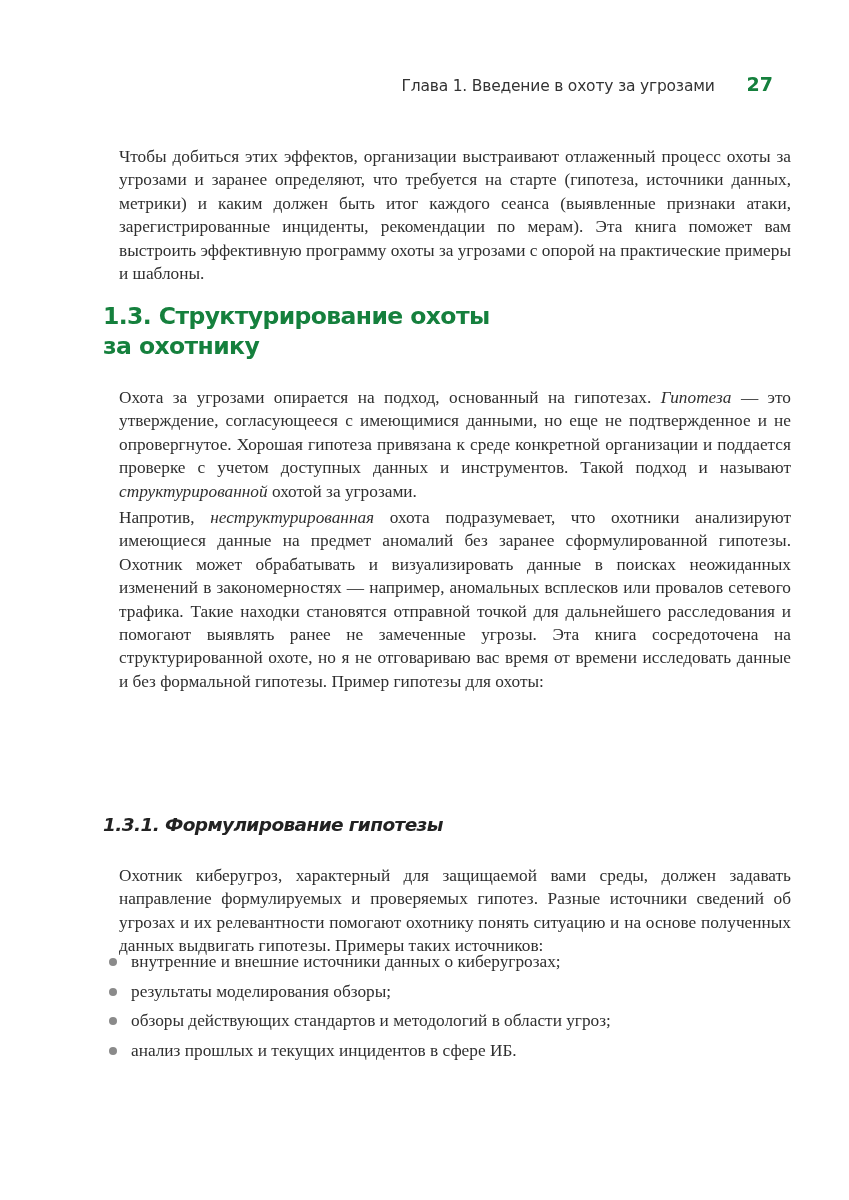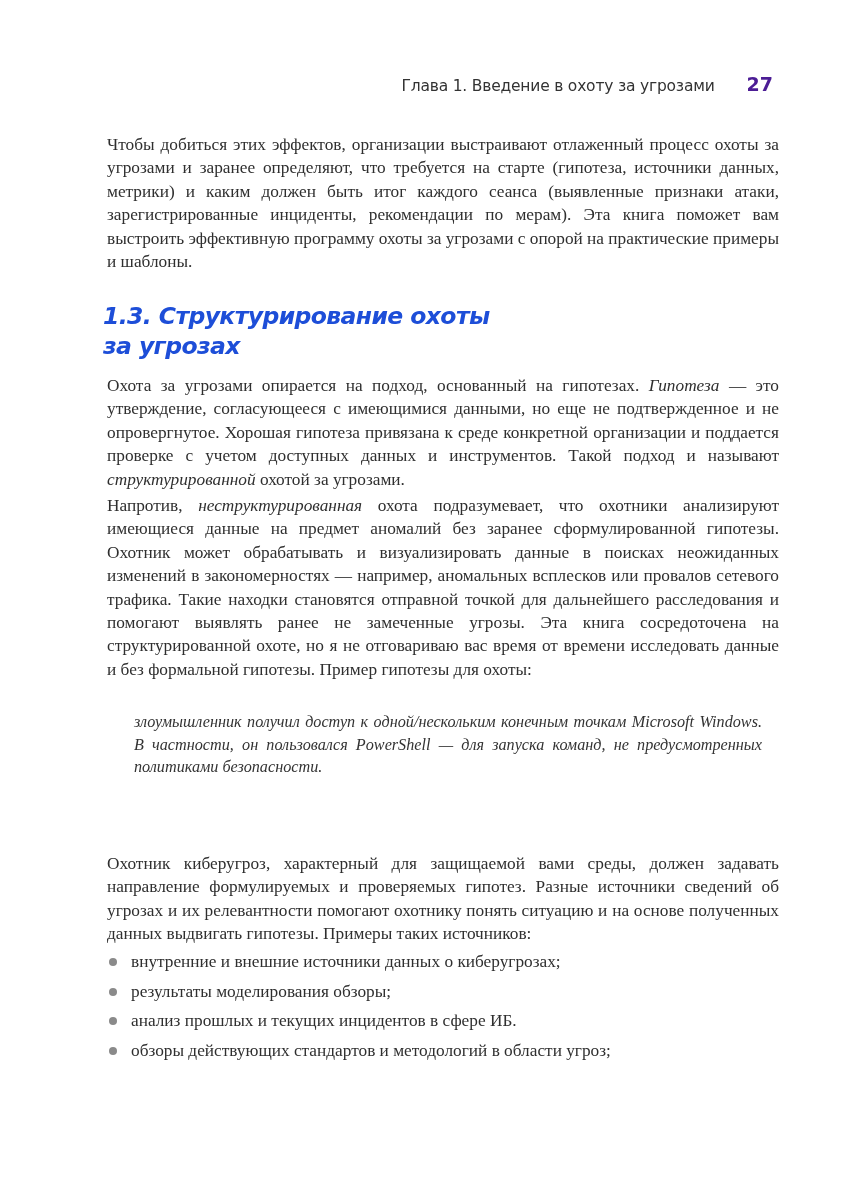--- a/index.html
+++ b/index.html
@@ -1,24 +1,24 @@
 <!DOCTYPE html>
 <html><head>
 <meta charset="utf-8">
 <style>
   html, body { margin: 0; padding: 0; background: #ffffff; }
   body { width: 849px; height: 1200px; position: relative; overflow: hidden; color: #2a2a2a; }
   .page { position: absolute; left: 12px; top: 0; width: 849px; height: 910px; }
   .running-head { position: absolute; top: 73px; right: 88px; font-family: "DejaVu Sans", sans-serif; font-size: 15.5px; color: #333; display: flex; align-items: baseline; }
   .running-head .chapter { letter-spacing: -0.2px; }
-  .running-head .pageno { font-weight: bold; font-size: 19px; margin-left: 32px; color: #4c1d95; }
+  .running-head .pageno { font-weight: bold; font-size: 19px; margin-left: 32px; color: #15803d; }
   .body { position: absolute; left: 91px; width: 672px; font-family: "Liberation Serif", serif; font-size: 17.3px; line-height: 23.4px; color: #2f2f2f; text-align: justify; }
-  p { margin: 4px; text-align: justify; }
+  p { margin: 16px; text-align: justify; }
   .p1 { top: 129px; }
-  .h2 { position: absolute; left: 91px; top: 301px; font-family: "DejaVu Sans", sans-serif; font-weight: bold; font-style: italic; font-size: 23.5px; line-height: 30px; color: #1d4ed8; letter-spacing: -0.6px; }
+  .h2 { position: absolute; left: 91px; top: 301px; font-family: "DejaVu Sans", sans-serif; font-weight: bold; font-size: 23.5px; line-height: 30px; color: #15803d; letter-spacing: -0.6px; }
   .p2 { top: 370px; }
   .p3 { top: 490px; }
   .quote { position: absolute; left: 118px; width: 628px; top: 707px; font-family: "Liberation Serif", serif; font-style: italic; font-size: 16.2px; line-height: 22.5px; color: #333; text-align: justify; }
   .h3 { position: absolute; left: 91px; top: 813px; font-family: "DejaVu Sans", sans-serif; font-weight: bold; font-style: italic; font-size: 18.5px; line-height: 24px; color: #222; letter-spacing: -0.6px; }
   .p4 { top: 848px; }
   .list { position: absolute; left: 91px; top: 947px; width: 672px; margin: 0; padding: 0; list-style: none; font-family: "Liberation Serif", serif; font-size: 17.3px; color: #2f2f2f; }
   .list li { display: flex; align-items: center; height: 29.8px; text-align: right; }
   .bullet { width: 8px; height: 8px; border-radius: 50%; background: #8a8a8a; margin-left: 6px; margin-right: 14px; flex: none; }
   em { }
 </style>
@@ -29,44 +29,44 @@
 
   <div class="running-head">
     <span class="chapter">Глава 1.  Введение в охоту за угрозами</span>
     <span class="pageno">27</span>
   </div>
 
   <p class="body p1">Чтобы добиться этих эффектов, организации выстраивают отлаженный процесс охоты за угрозами и заранее определяют, что требуется на старте (гипотеза, источники данных, метрики) и каким должен быть итог каждого сеанса (выявленные признаки атаки, зарегистрированные инциденты, рекомендации по мерам). Эта книга поможет вам выстроить эффективную программу охоты за угрозами с опорой на практические примеры и шаблоны.</p>
 
   <div class="h2">
     <div>1.3. Структурирование охоты</div>
-    <div>за угрозах</div>
+    <div>за охотнику</div>
   </div>
 
   <p class="body p2"><span>Охота за угрозами опирается на подход, основанный на гипотезах. </span><em>Гипотеза</em><span> — это утверждение, согласующееся с имеющимися данными, но еще не подтвержденное и не опровергнутое. Хорошая гипотеза привязана к среде конкретной организации и поддается проверке с учетом доступных данных и инструментов. Такой подход и называют </span><em>структурированной</em><span> охотой за угрозами.</span></p>
 
   <p class="body p3"><span>Напротив, </span><em>неструктурированная</em><span> охота подразумевает, что охотники анализируют имеющиеся данные на предмет аномалий без заранее сформулированной гипотезы. Охотник может обрабатывать и визуализировать данные в поисках неожиданных изменений в закономерностях — например, аномальных всплесков или провалов сетевого трафика. Такие находки становятся отправной точкой для дальнейшего расследования и помогают выявлять ранее не замеченные угрозы. Эта книга сосредоточена на структурированной охоте, но я не отговариваю вас время от времени исследовать данные и без формальной гипотезы. Пример гипотезы для охоты:</span></p>
 
-  <p class="quote">злоумышленник получил доступ к одной/нескольким конечным точкам Microsoft Windows. В частности, он пользовался PowerShell — для запуска команд, не предусмотренных политиками безопасности.</p>
 
+  <div class="h3">1.3.1. Формулирование гипотезы</div>
 
   <p class="body p4">Охотник киберугроз, характерный для защищаемой вами среды, должен задавать направление формулируемых и проверяемых гипотез. Разные источники сведений об угрозах и их релевантности помогают охотнику понять ситуацию и на основе полученных данных выдвигать гипотезы. Примеры таких источников:</p>
 
   <ul class="list">
     <li>
         <span class="bullet"></span>
         <span>внутренние и внешние источники данных о киберугрозах;</span>
       </li>
     <li>
         <span class="bullet"></span>
         <span>результаты моделирования обзоры;</span>
       </li>
     <li>
         <span class="bullet"></span>
-        <span>анализ прошлых и текущих инцидентов в сфере ИБ.</span>
+        <span>обзоры действующих стандартов и методологий в области угроз;</span>
       </li>
     <li>
         <span class="bullet"></span>
-        <span>обзоры действующих стандартов и методологий в области угроз;</span>
+        <span>анализ прошлых и текущих инцидентов в сфере ИБ.</span>
       </li>
   </ul>
 
 </div>
 
 </body></html>

